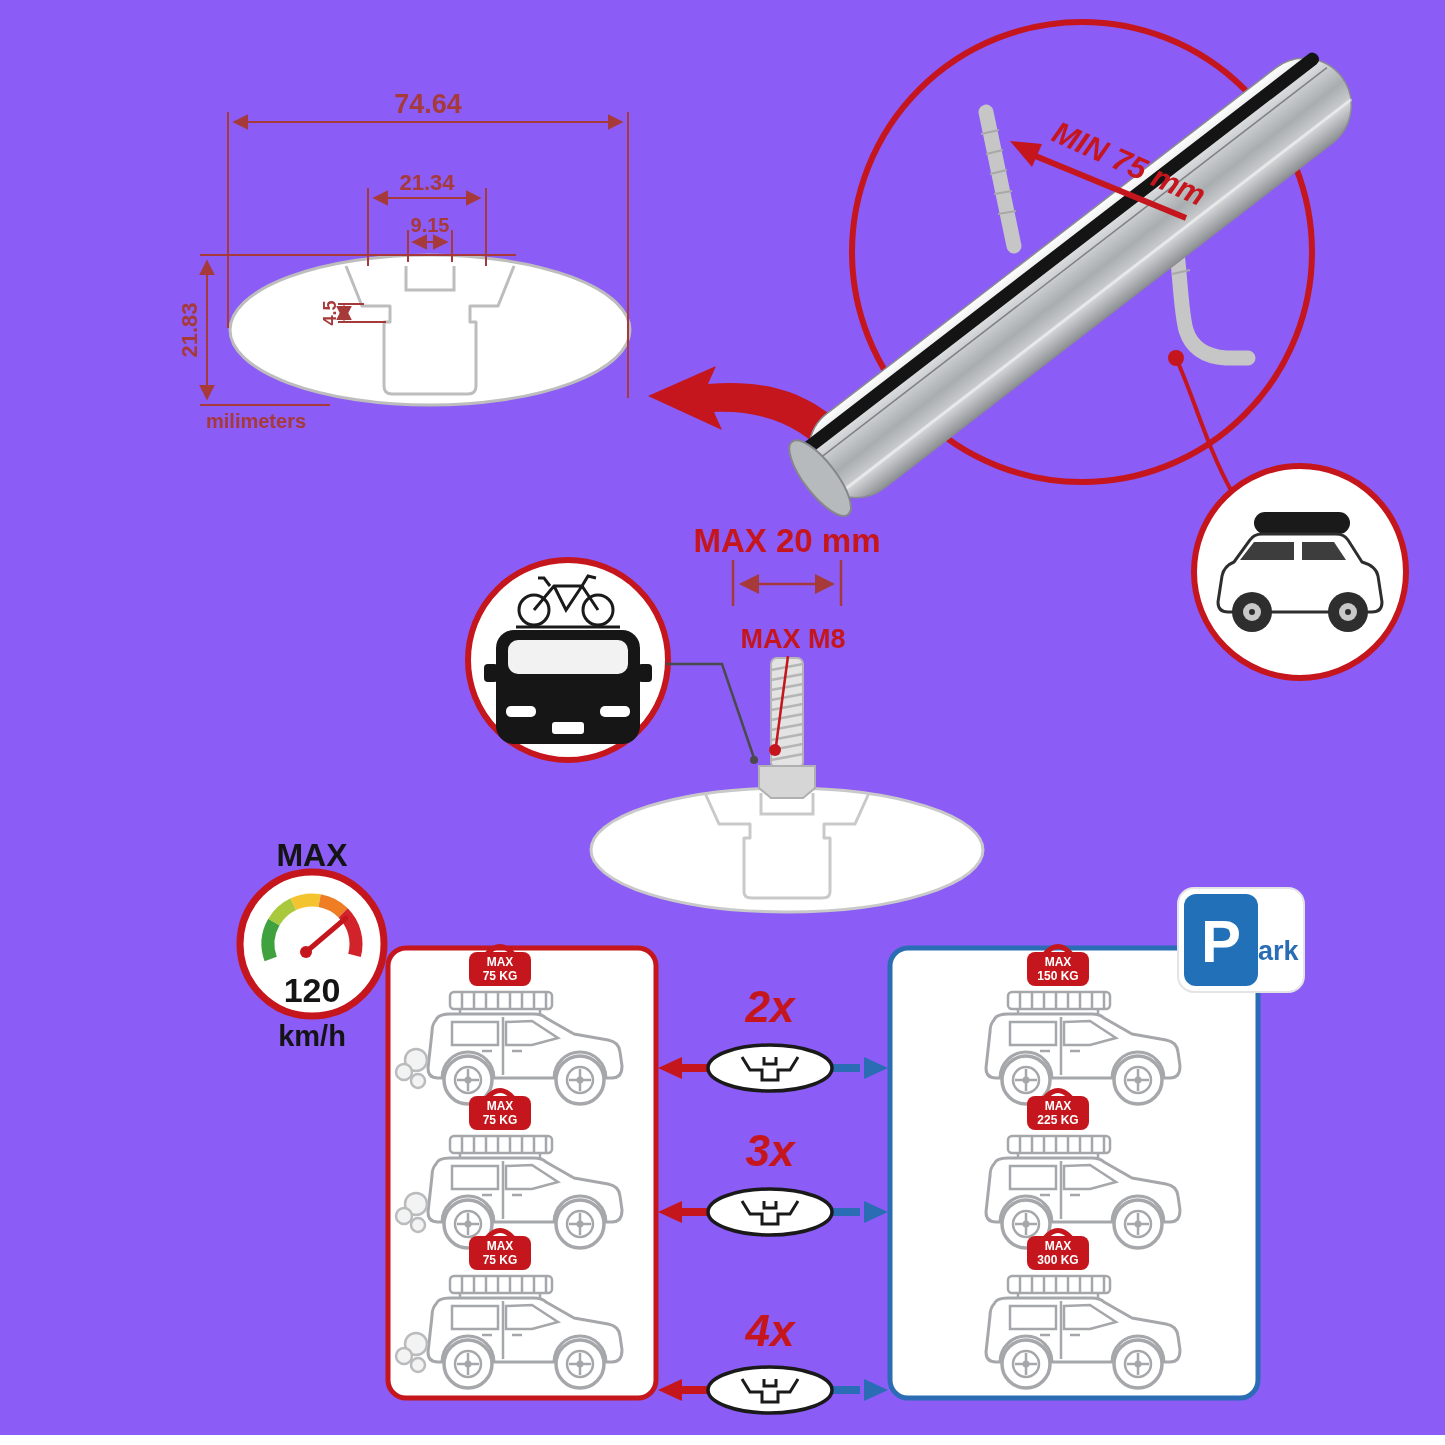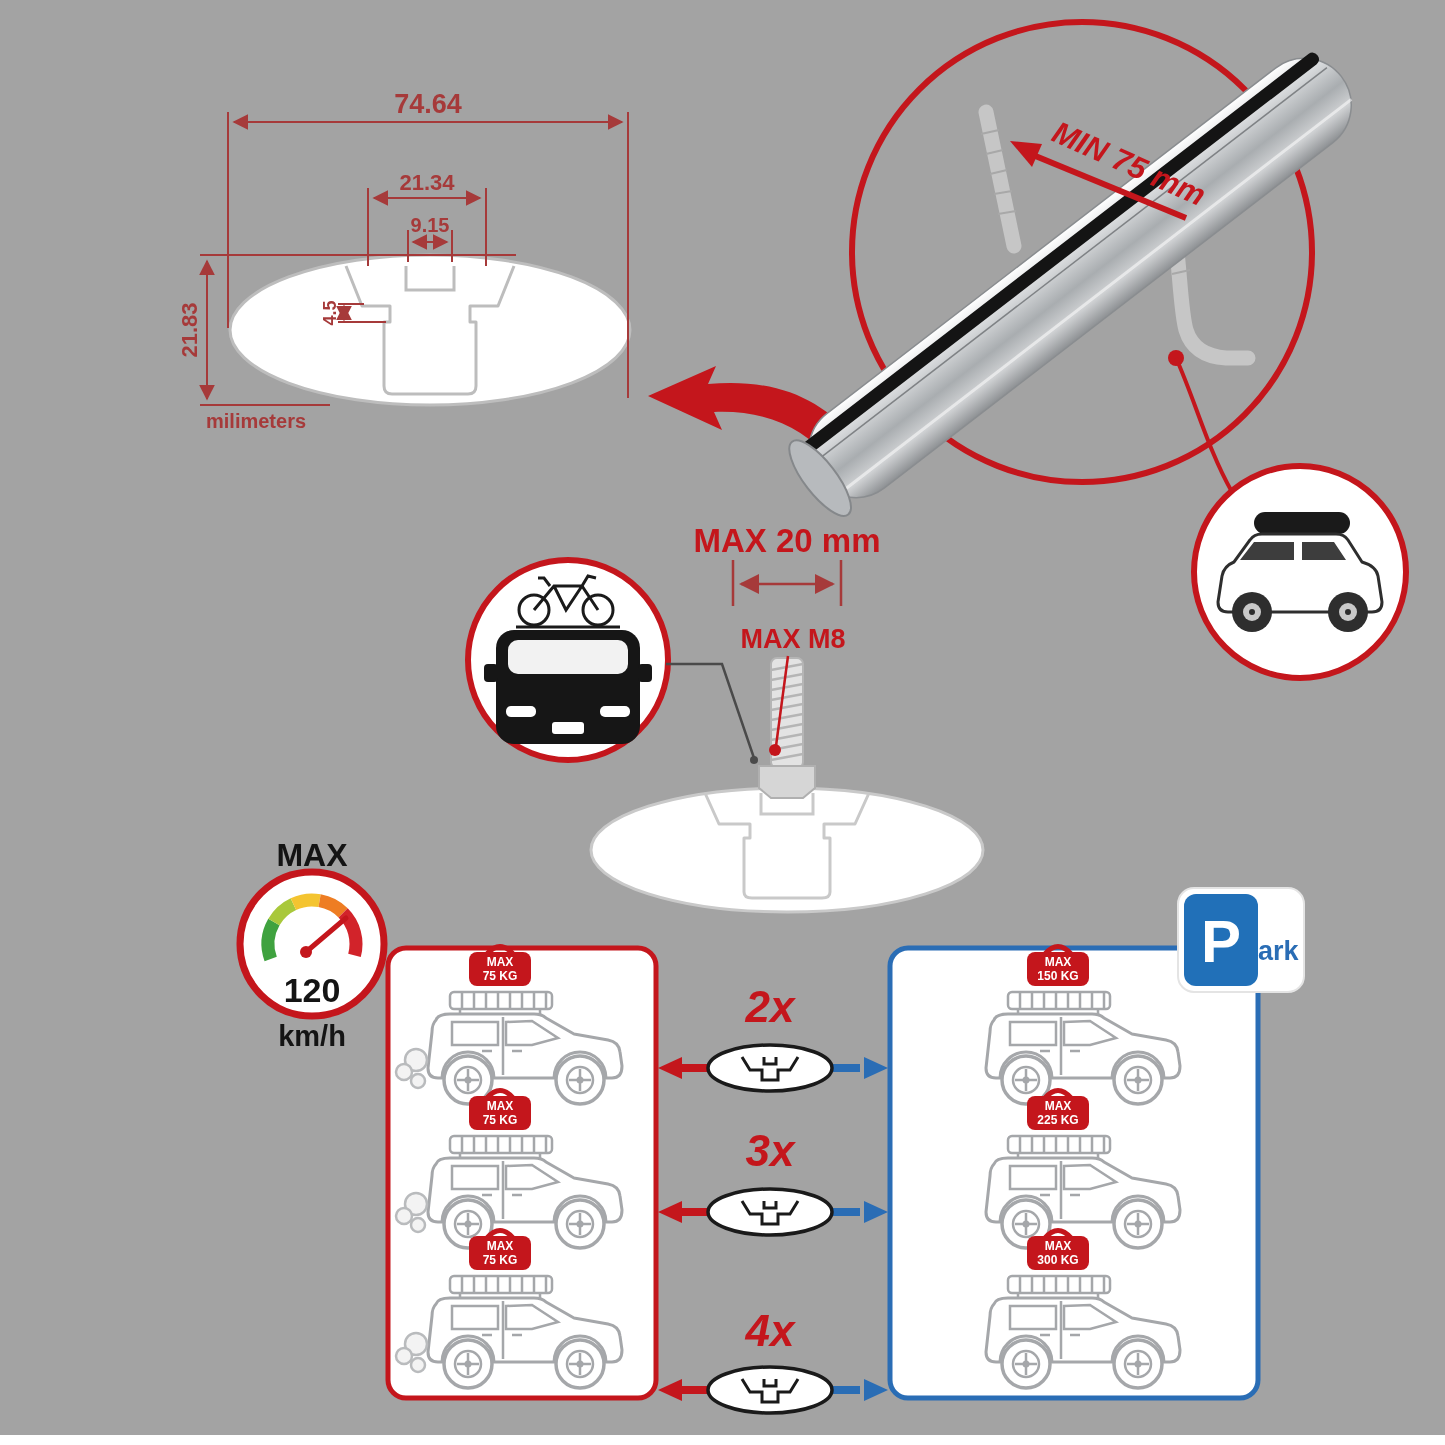--- a/index.html
+++ b/index.html
@@ -1,16 +1,16 @@
 <!DOCTYPE html>
 <html><head>
 <meta charset="utf-8">
 <style>
   html,body{margin:0;padding:0;background:#ffffff;}
-  .stage{position:relative;width:1445px;height:1435px;background:#a3a3a3;overflow:hidden;}
+  .stage{position:relative;width:1445px;height:1435px;background:#8b5cf6;overflow:hidden;}
   svg text{font-family:"Liberation Sans", sans-serif;}
   .dim-t{fill:#a63a3a;font-weight:bold;}
   .red-t{fill:#c4161c;font-weight:bold;}
   .blue-t{fill:#2a6db5;font-weight:bold;}
   .blk-t{fill:#141414;font-weight:bold;}
   .wht-t{fill:#ffffff;font-weight:bold;}
 </style>
 </head>
 <body>
 

